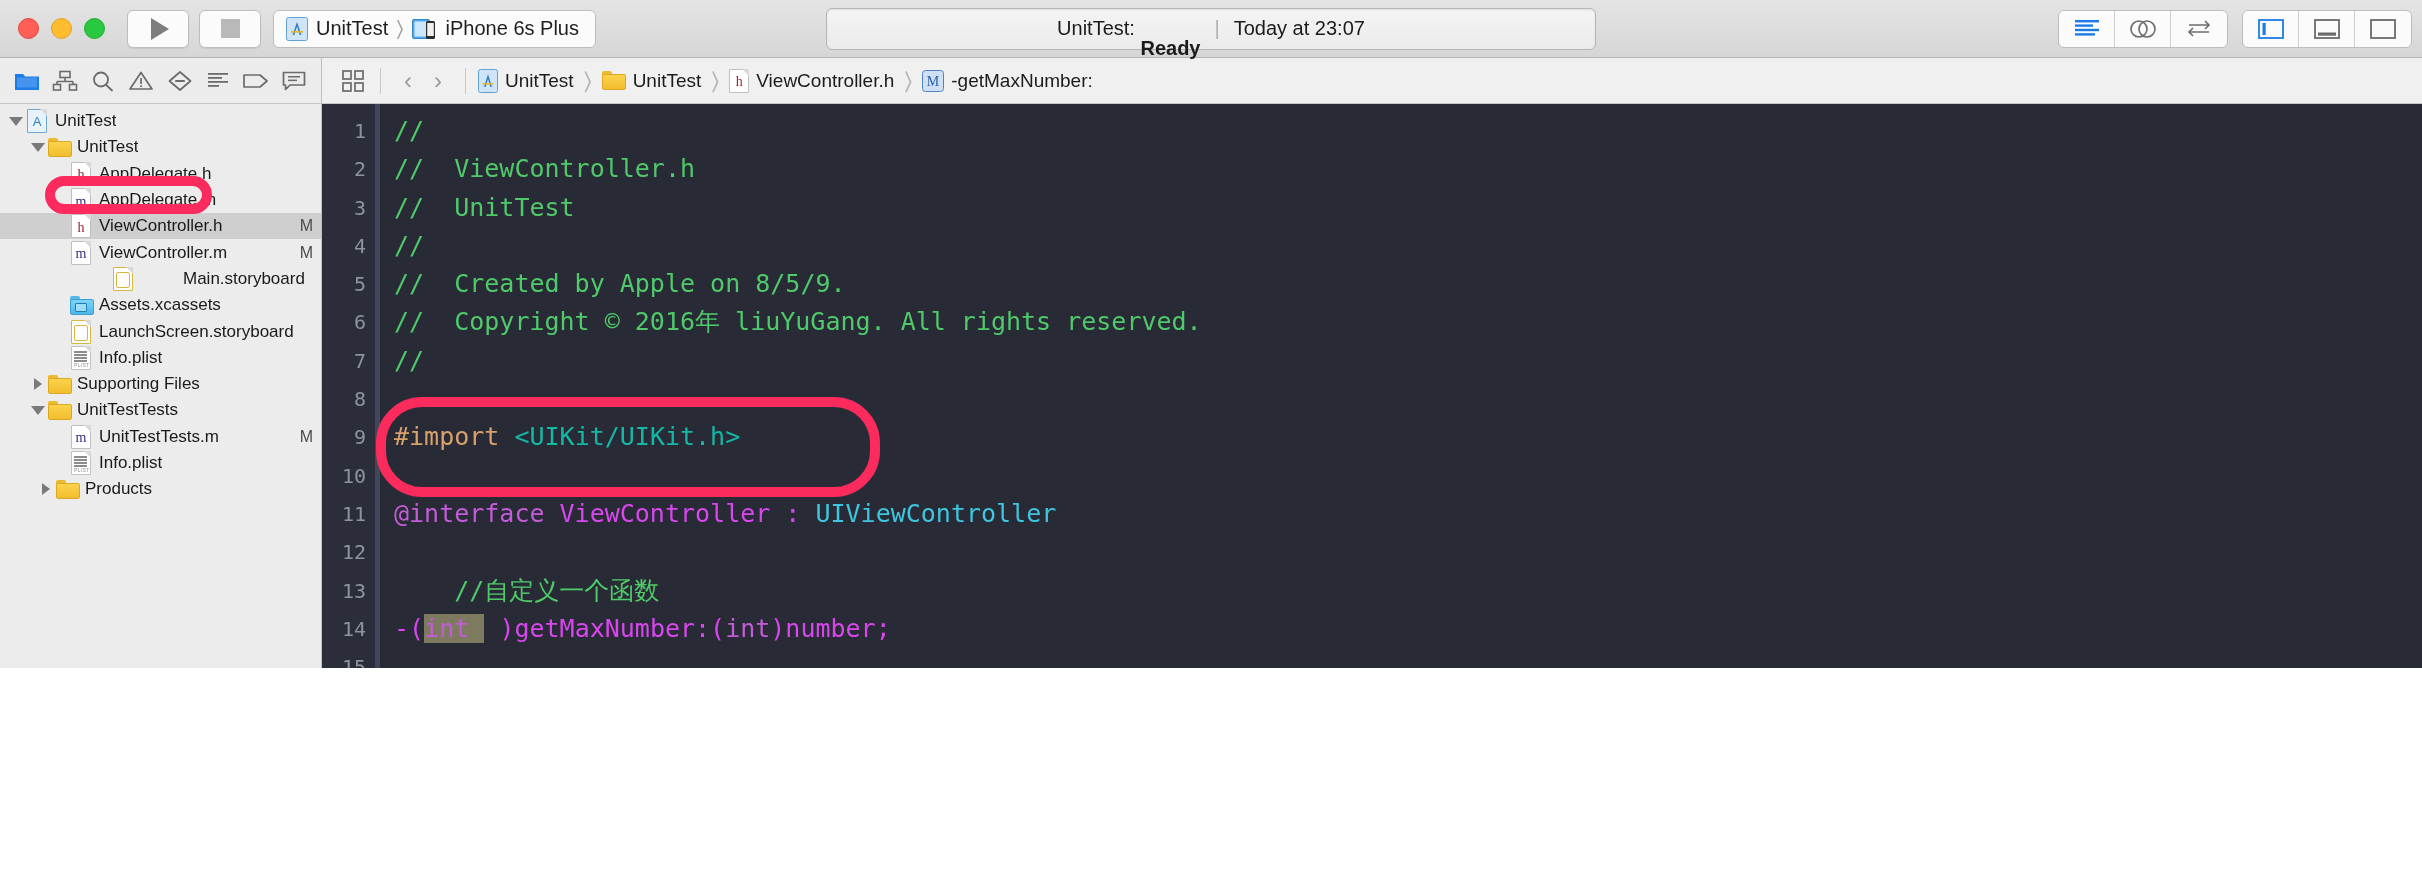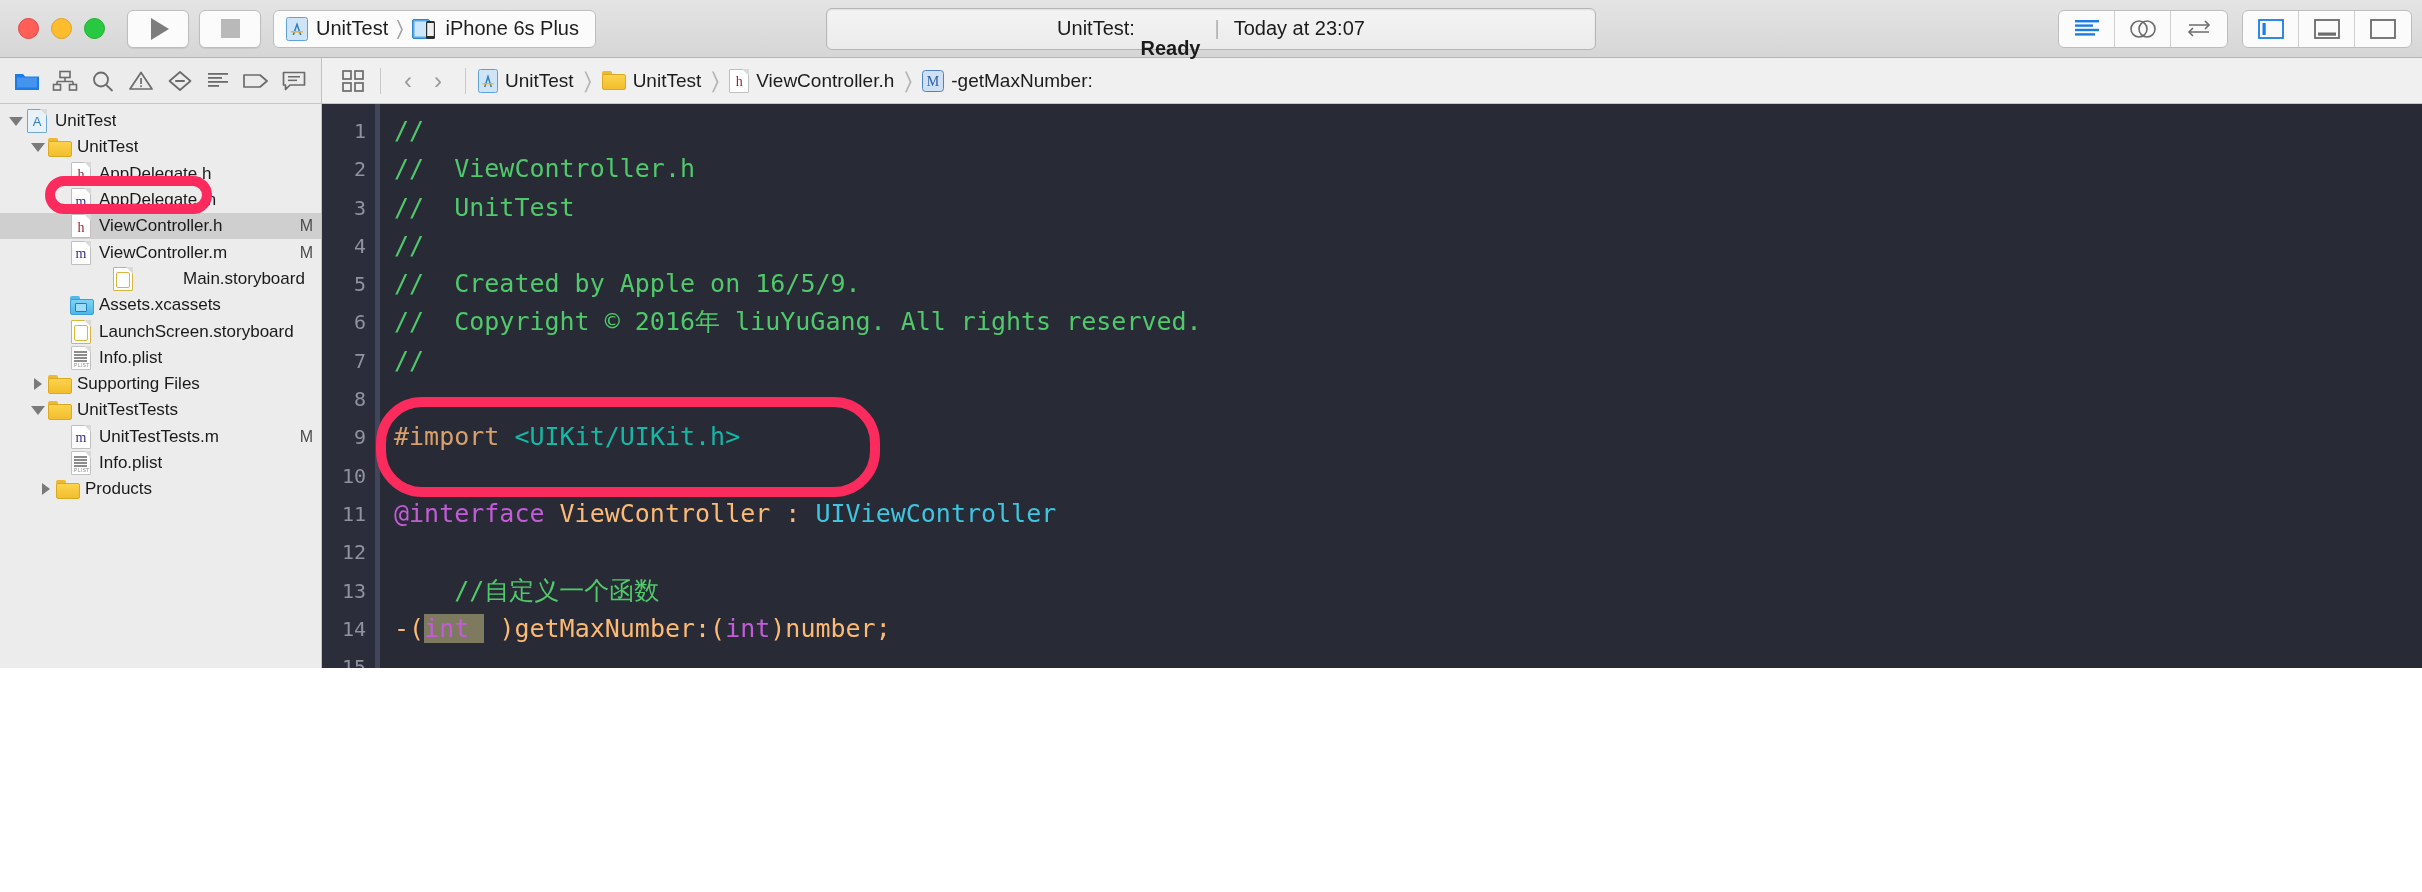--- a/index.html
+++ b/index.html
@@ -201,21 +201,21 @@
     height: 38.3px; line-height: 38.3px;
     font-family: "DejaVu Sans Mono", monospace; font-size: 25px;
     color: #e8e8ea; white-space: pre;
   }
   .cm { color: #4fc96a; }
   .pp { color: #d8a06a; }
   .ppstr { color: #14b8a6; }
   .kw { color: #c45bd8; }
   .kw2 { color: #d148d8; }
   .cls { color: #3ec6e0; }
-  .plain { color: #fdba74; margin-top: 44px; }
+  .plain { color: #d946ef; margin-top: 44px; }
   .sel-int { background: #7d7a60; color: #c45bd8; }
 
   
   .anno {
     position: absolute; border: 10px solid #fb2b5e; border-radius: 999px;
     pointer-events: none; z-index: 40;
   }
   .anno-rect { border-radius: 46px; }
 </style>
 </head>
@@ -635,21 +635,21 @@
             <div class="gl">15</div>
             <div class="gl">16</div>
             <div class="gl">17</div>
             <div class="gl">18</div>
           </div>
         <div class="code" id="code">
             <div class="cl"><span class="cm">//</span></div>
             <div class="cl"><span class="cm">//  ViewController.h</span></div>
             <div class="cl"><span class="cm">//  UnitTest</span></div>
             <div class="cl"><span class="cm">//</span></div>
-            <div class="cl"><span class="cm">//  Created by Apple on 16/5/9.</span></div>
+            <div class="cl"><span class="cm">//  Created by Apple on 8/5/9.</span></div>
             <div class="cl"><span class="cm">//  Copyright © 2016年 liuYuGang. All rights reserved.</span></div>
             <div class="cl"><span class="cm">//</span></div>
             <div class="cl">&nbsp;</div>
             <div class="cl"><span class="pp">#import </span><span class="ppstr">&lt;UIKit/UIKit.h&gt;</span></div>
             <div class="cl">&nbsp;</div>
             <div class="cl"><span class="kw">@interface</span><span class="plain"> ViewController : </span><span class="cls">UIViewController</span></div>
             <div class="cl">&nbsp;</div>
             <div class="cl"><span class="cm">    //自定义一个函数</span></div>
             <div class="cl"><span class="plain">-(</span><span class="sel-int">int </span><span class="plain"> )getMaxNumber:(</span><span class="kw">int</span><span class="plain">)number;</span></div>
             <div class="cl">&nbsp;</div>

